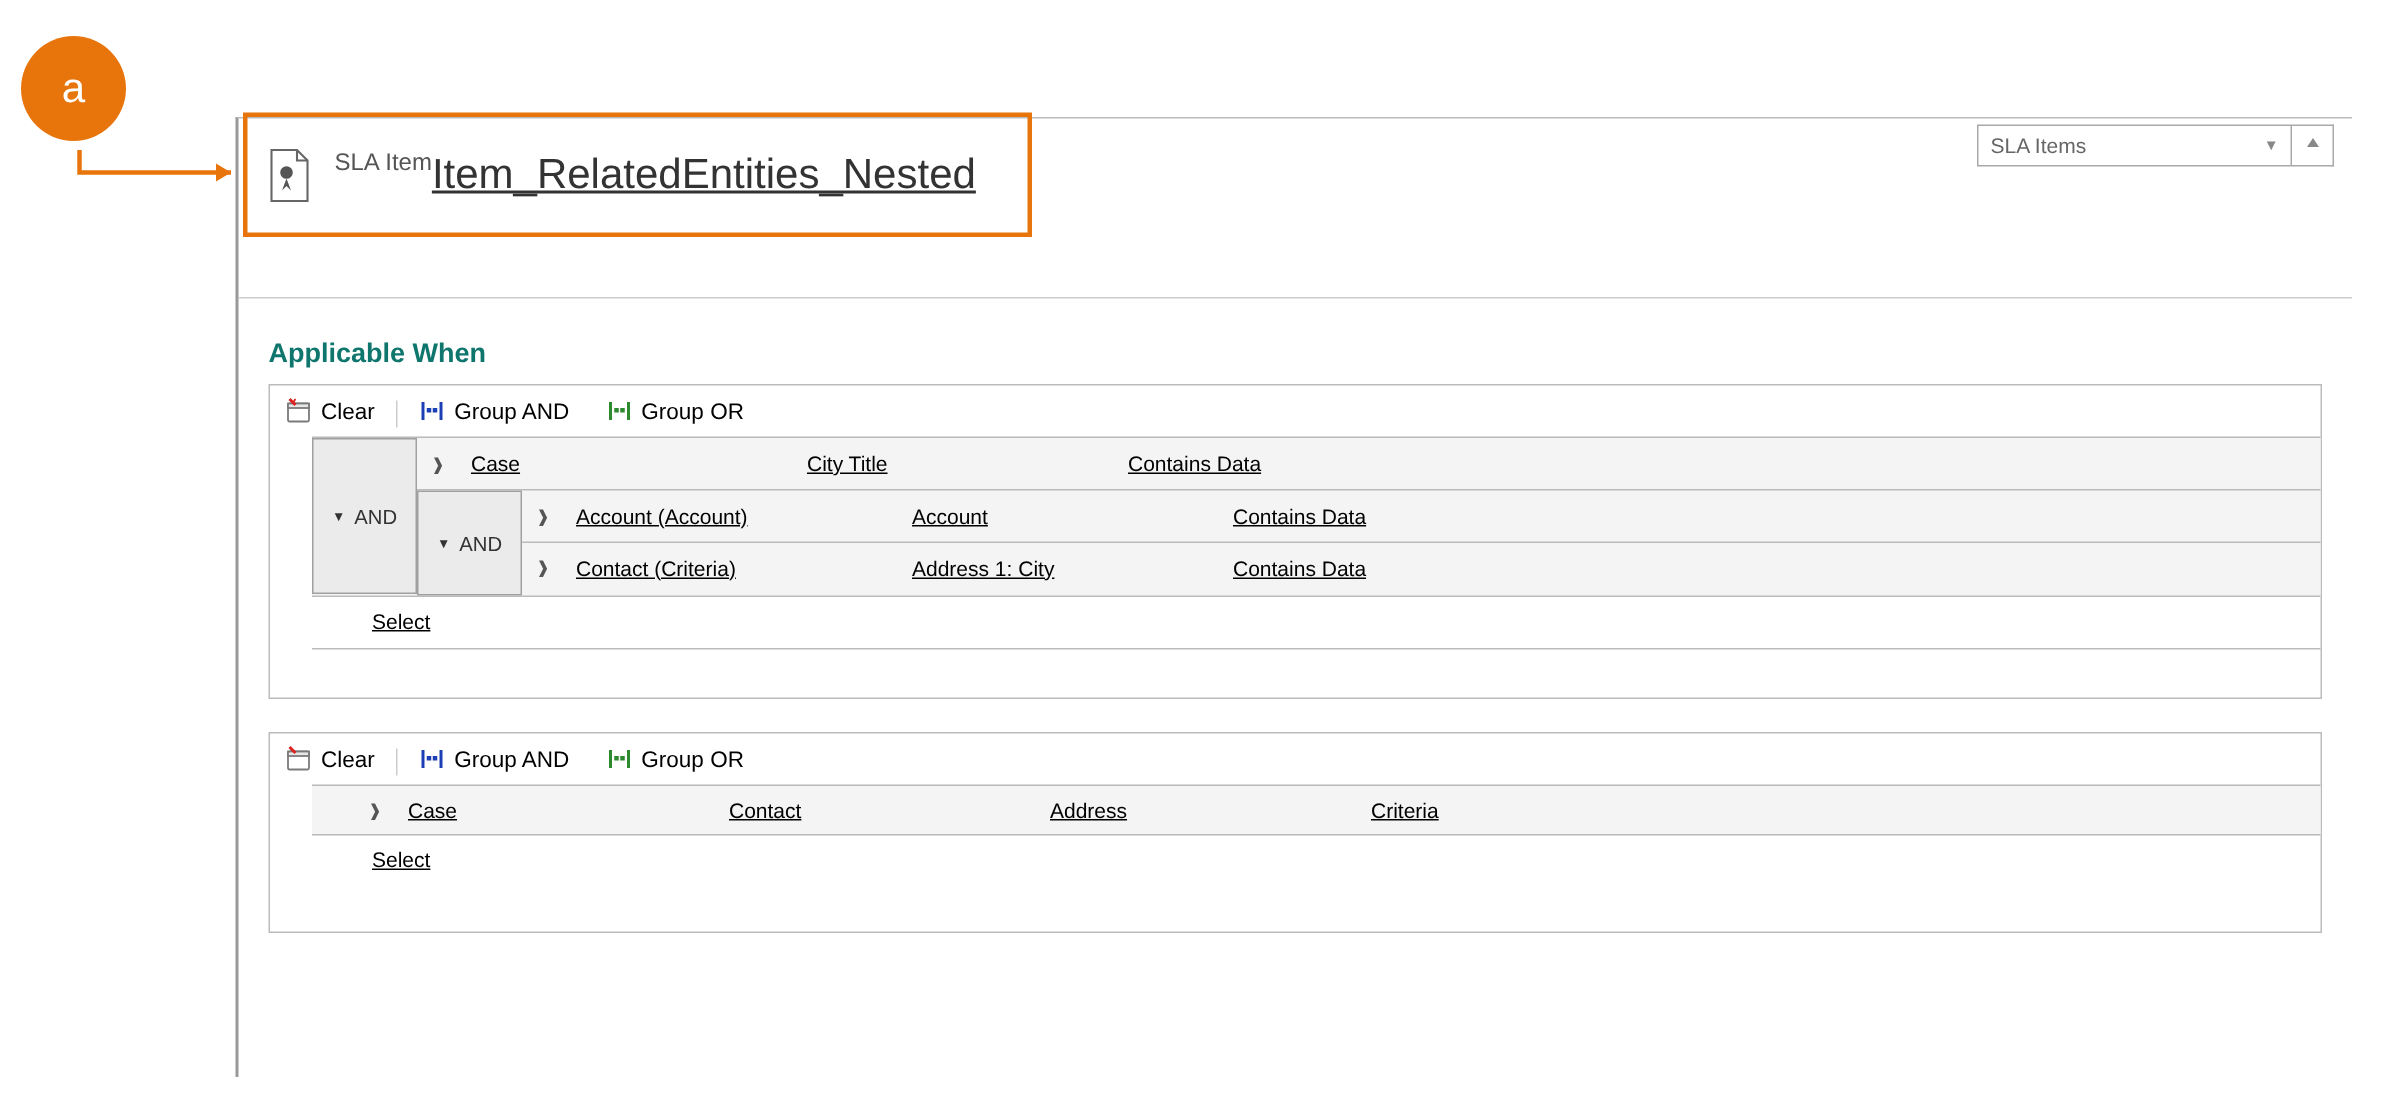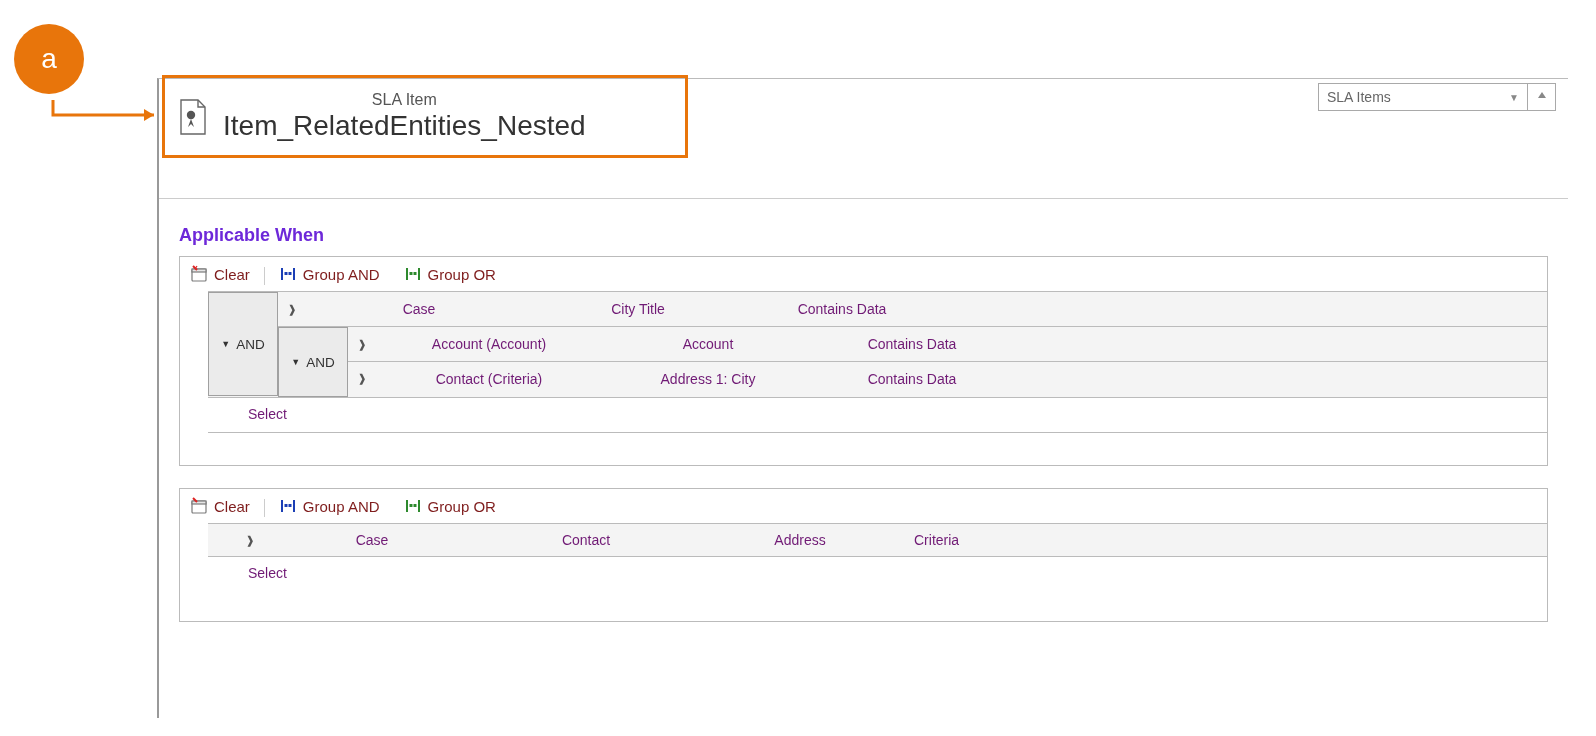--- a/index.html
+++ b/index.html
@@ -36,49 +36,49 @@
     position: absolute; left: 3px; top: -4px;
     width: 526px; height: 83px;
     border: 3px solid #e8750b;
     display:flex; align-items:center; gap:12px; padding:4px 10px;
   }
   .title-box .doc-icon {
     width: 36px; height: 40px; flex:0 0 auto;
     display:flex; align-items:center; justify-content:center;
   }
   .doc-icon svg{display:block;}
-  .title-lines { display:flex; flex-direction:column; line-height:1.15;text-align:center;}
+  .title-lines { display:flex; line-height:1.15;}
   .entity-label { font-size:16px; color:#555; }
-  .record-name { font-size:28px; color:#333; font-weight:300; }
+  .record-name { font-size:28px; color:#333; font-weight:300;text-decoration:underline; }
 
   .hdr .nav-box {
     position:absolute; right:12px; top:4px;
     display:flex; align-items:stretch;
   }
   .nav-select {
     width:210px; height:28px; border:1px solid #a9a9a9;
     background:#fff; color:#666; font-size:14px;
     display:flex; align-items:center; padding:0 8px; justify-content:space-between;
   }
   .nav-select .chev { font-size:10px; color:#888; }
   .nav-up {
     width:28px; height:28px; border:1px solid #a9a9a9; border-left:none;
     display:flex; align-items:center; justify-content:center; color:#777;
     background:#fff;
   }
 
   
   .body { padding: 26px 20px 0 20px; }
 
-  .section-title { font-size:18px; font-weight:600; color:#6d28d9; margin-bottom:10px; }
+  .section-title { font-size:18px; font-weight:600; color:#0f766e; margin-bottom:10px; }
 
   .section-box { border:1px solid #bbb; background:#fff; margin-bottom:22px; }
 
   .toolbar {
-    display:flex; align-items:flex-end; gap:6px; padding:6px 6px; font-size:15px; color:#7f1d1d;
+    display:flex; align-items:flex-end; gap:6px; padding:6px 6px; font-size:15px; color:#000000;
   }
   .tb-btn { display:flex; align-items:center; gap:6px; padding:2px 4px; cursor:default; }
   .tb-sep { width:1px; height:18px; background:#ccc; margin:0 4px; }
 
   .clear-icon svg, .ga-icon svg, .go-icon svg { display:block; }
 
   
   .cond-container { padding:0 0 6px 28px; }
 
   .cond-top-row {
@@ -96,21 +96,21 @@
 
   .nested-wrap { flex:1; display:flex; flex-direction:column; }
   .nested-head { display:flex; align-items:center; gap:14px; padding:4px 6px 4px 6px; min-height:34px; }
   .nested-group-row { display:flex; align-items:stretch; border-top:1px solid #bbb; }
   .nested-group-row .inner-lines { flex:1; display:flex; flex-direction:column; }
   .cond-line { display:flex; align-items:center; gap:14px; padding:4px 6px; min-height:34px; }
   .cond-line + .cond-line { border-top:1px solid #bbb; }
 
   .chev-toggle { font-size:11px; color:#555; display:inline-flex; align-items:center; justify-content:center; width:16px; cursor:default;}
 
-  a.link { color:#701a75; cursor:default;text-align:center; }
+  a.link { color:#000000; text-decoration:underline; cursor:default; }
 
   .col-ent  { width:210px; }
   .col-attr { width:200px; }
   .col-op   { width:180px; }
 
   .foot-row { padding:8px 6px 10px 40px; }
 
   
   .sc-row {
     background:#f4f4f4; border-top:1px solid #bbb; border-bottom:1px solid #bbb;

